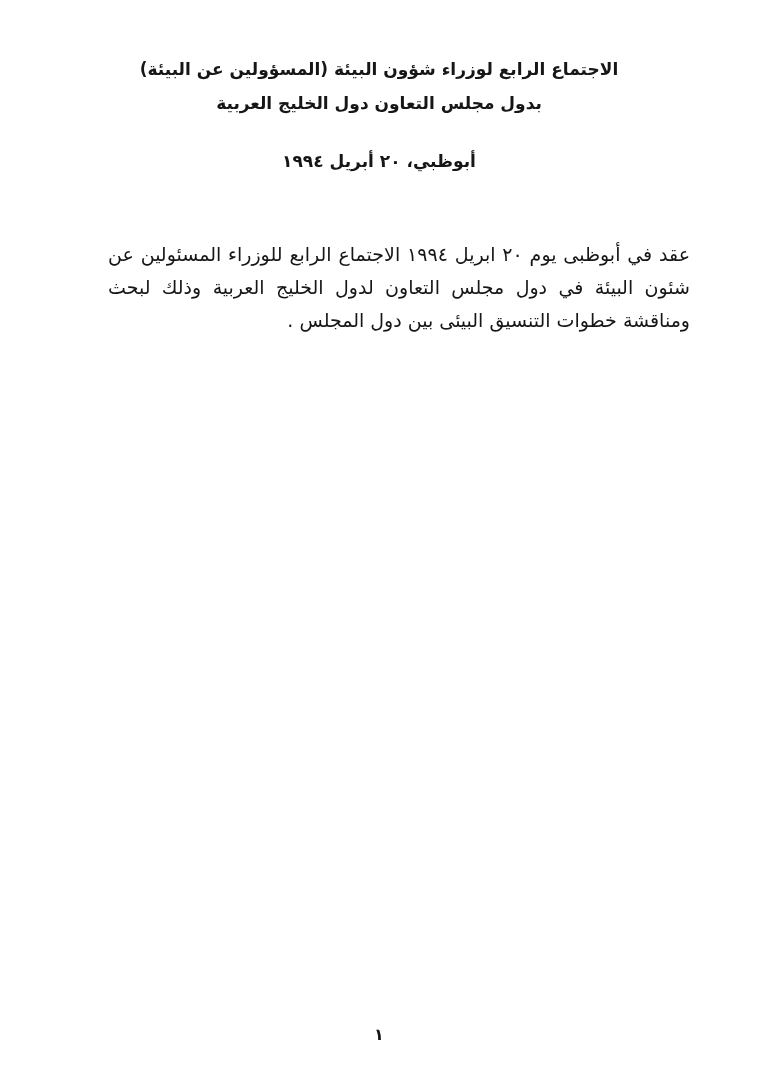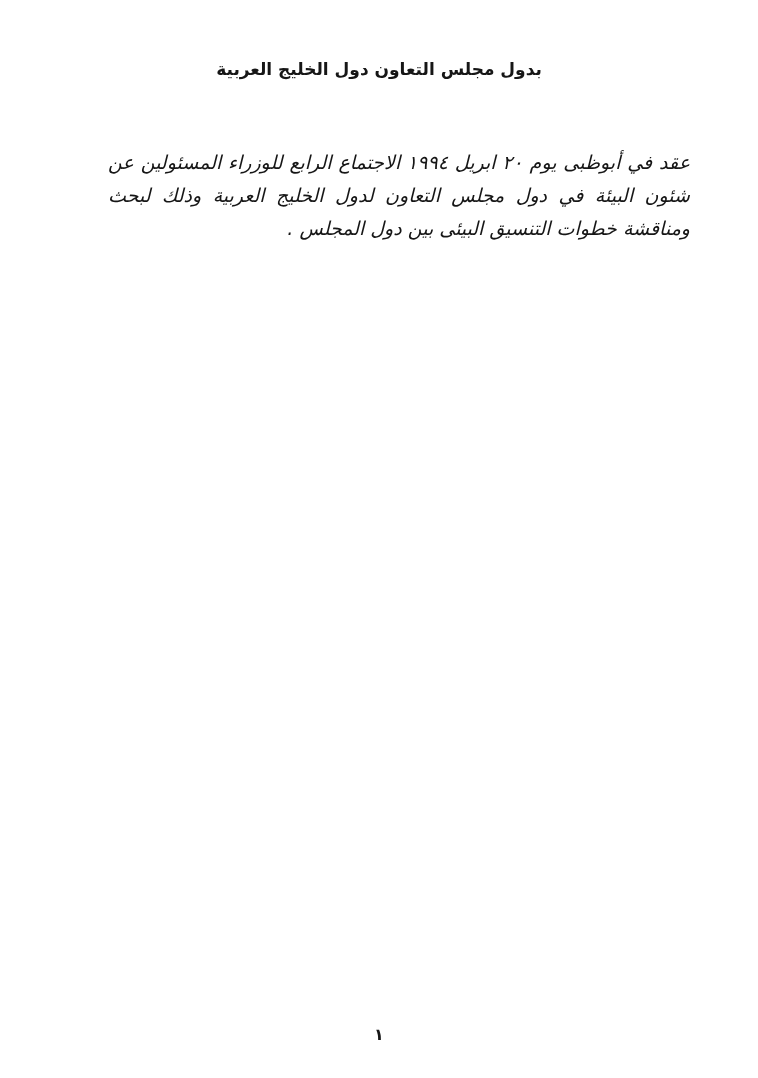--- a/index.html
+++ b/index.html
@@ -23,32 +23,31 @@
     text-align: center;
     direction: rtl;
   }
   .title-line {
     font-weight: bold;
     font-size: 17px;
     line-height: 22px;
     letter-spacing: 0.2px;
   }
   .title-line + .title-line {
-    margin-top: 36px;
+    margin-top: 12px;
   }
   .date-line {
     margin-top: 36px;
     font-weight: bold;
     font-size: 17px;
     line-height: 22px;
   }
   .doc-body {
     margin: 66px 68px 16px 108px; 
     direction: rtl;
-    font-style: italic;
   }
   .doc-body p {
     margin: 0 0 16px 0;
     font-size: 19px;
     line-height: 33px;
     text-align: justify;
     text-align-last: right;
     font-weight: 400;
   }
   .doc-body p.para-3 {
@@ -64,21 +63,23 @@
     font-weight: bold;
     direction: rtl;
   }
 </style>
 </head>
 <body>
 
 <div class="page">
 
   <div class="doc-header">
+    <div class="title-line">الاجتماع الرابع لوزراء شؤون البيئة (المسؤولين عن البيئة)</div>
     <div class="title-line">بدول مجلس التعاون دول الخليج العربية</div>
+    <div class="date-line">أبوظبي، ٢٠ أبريل ١٩٩٤</div>
   </div>
 
   <div class="doc-body">
     <p class="para-1">عقد في أبوظبى يوم ٢٠ ابريل ١٩٩٤ الاجتماع الرابع للوزراء المسئولين عن شئون البيئة في دول مجلس التعاون لدول الخليج العربية وذلك لبحث ومناقشة خطوات التنسيق البيئى بين دول المجلس .</p>
   </div>
 
   <div class="page-number">١</div>
 
 </div>
 

